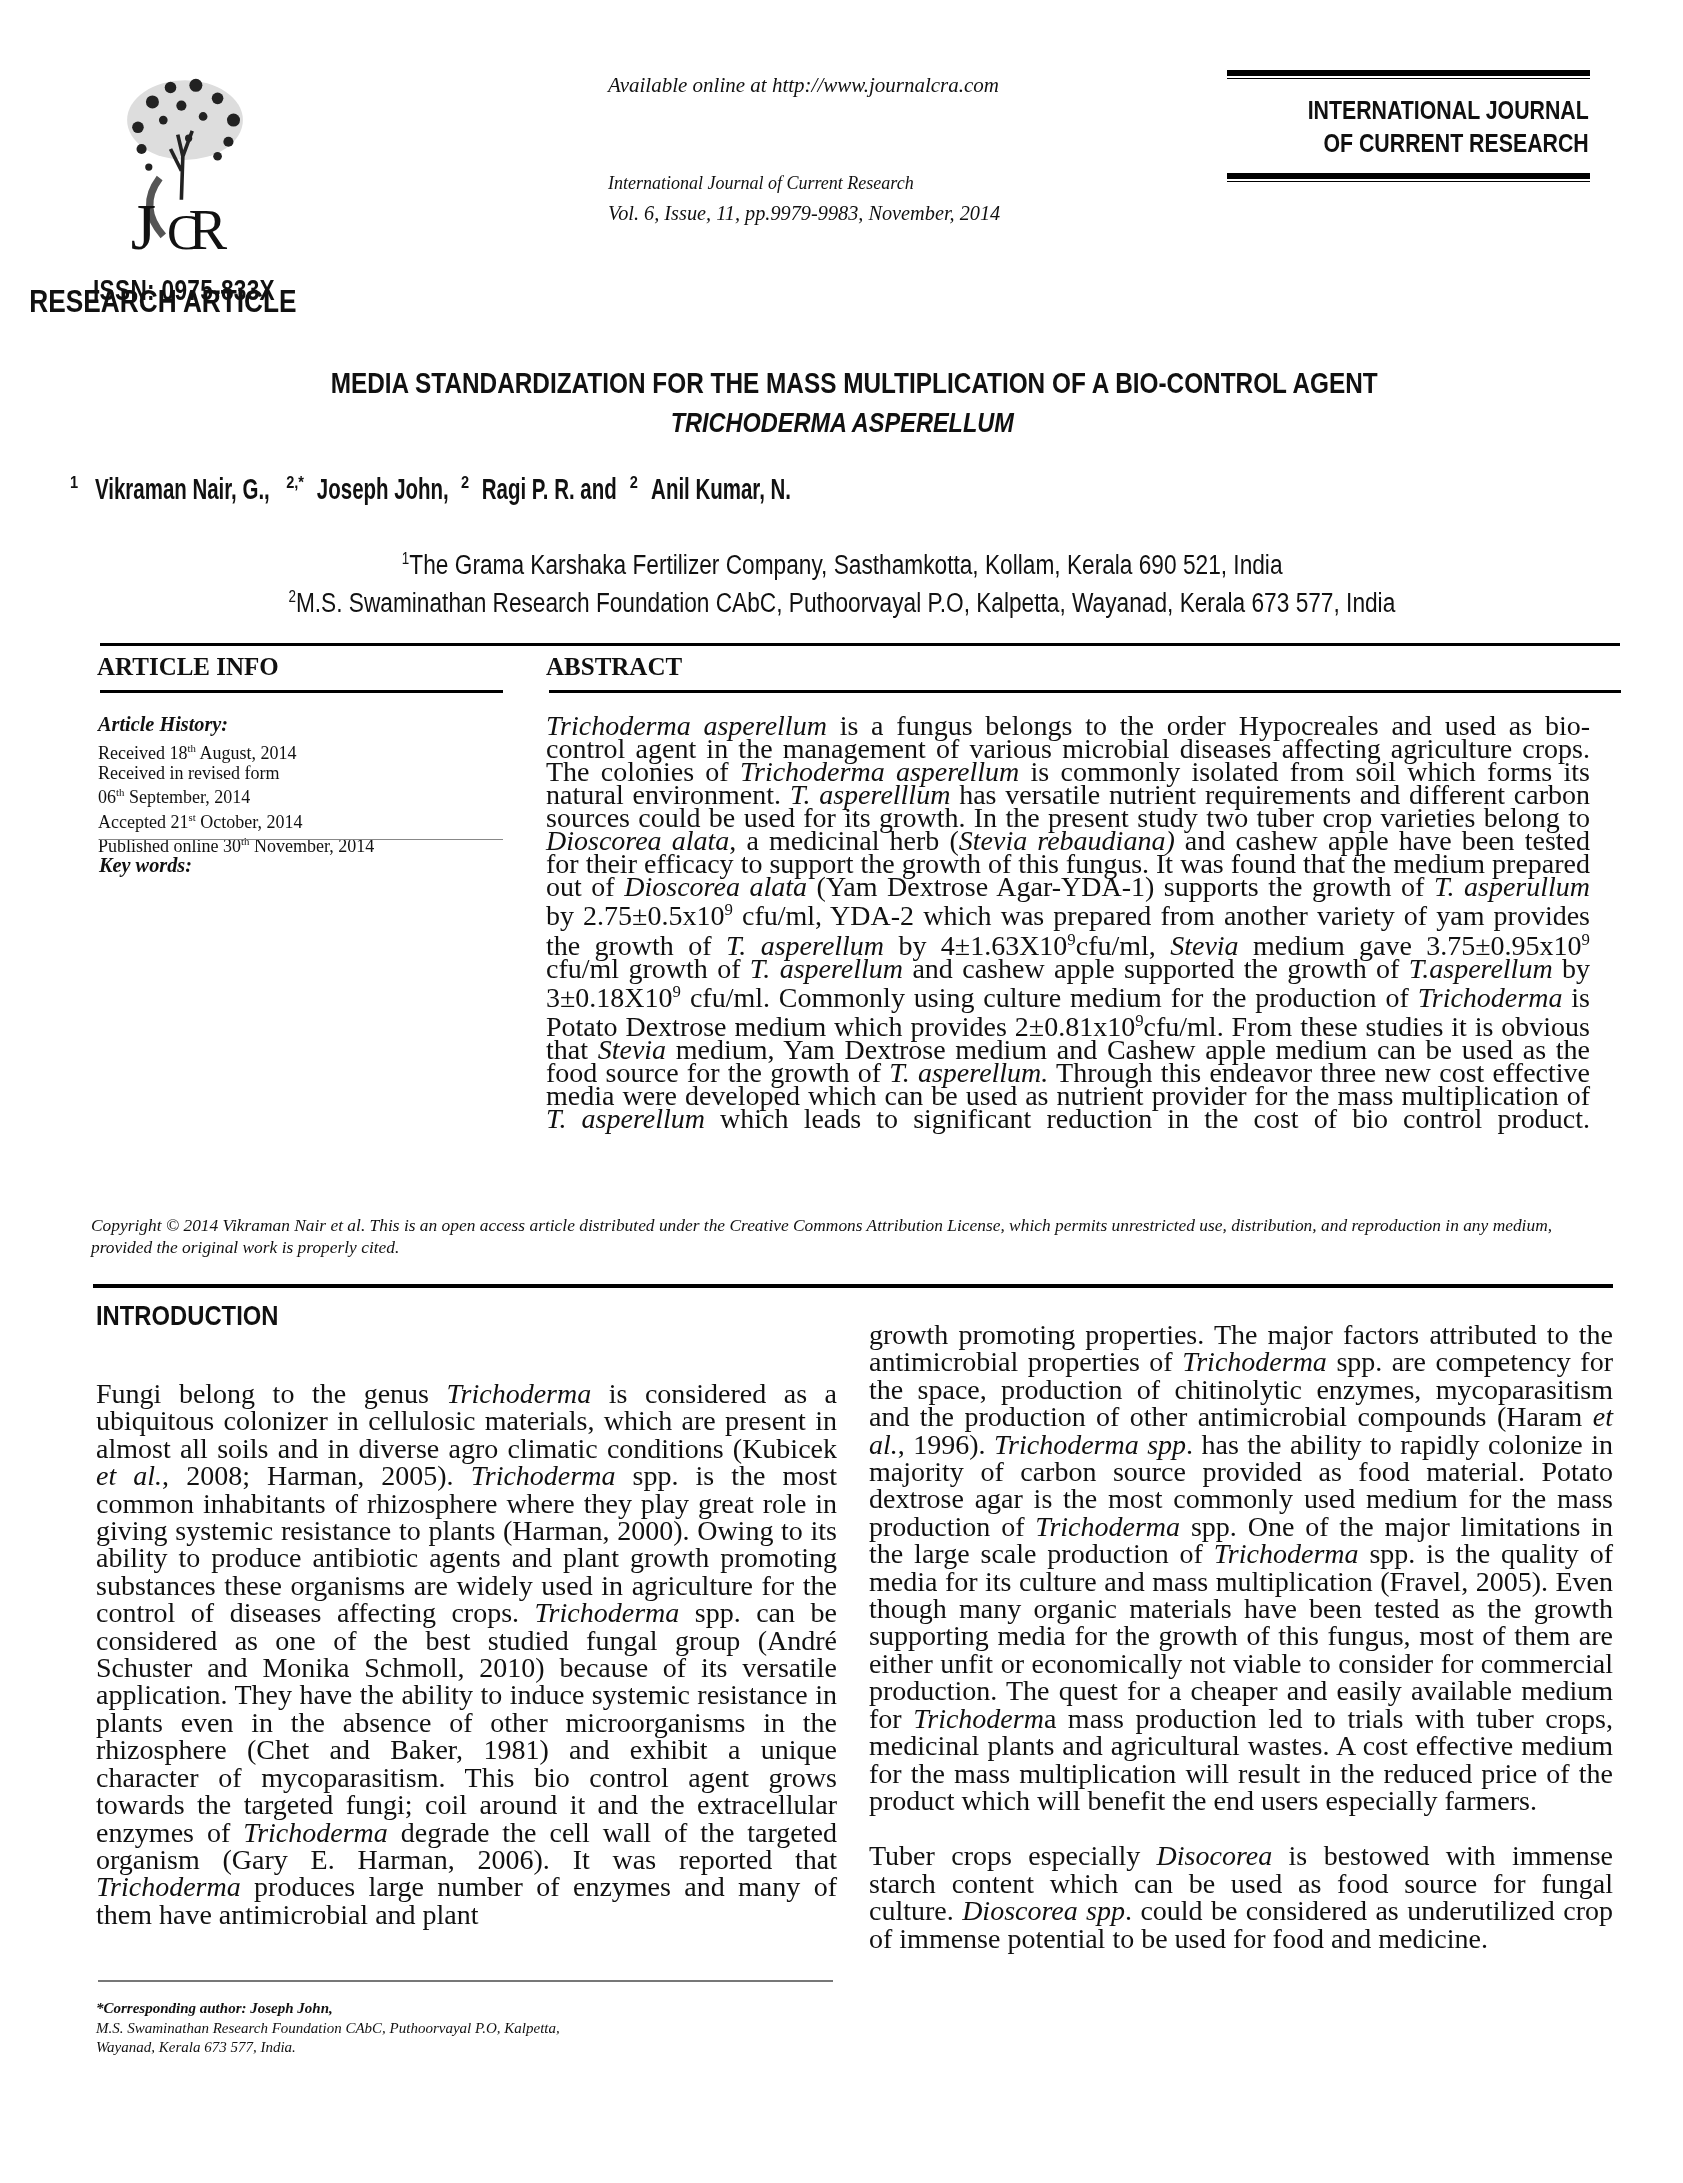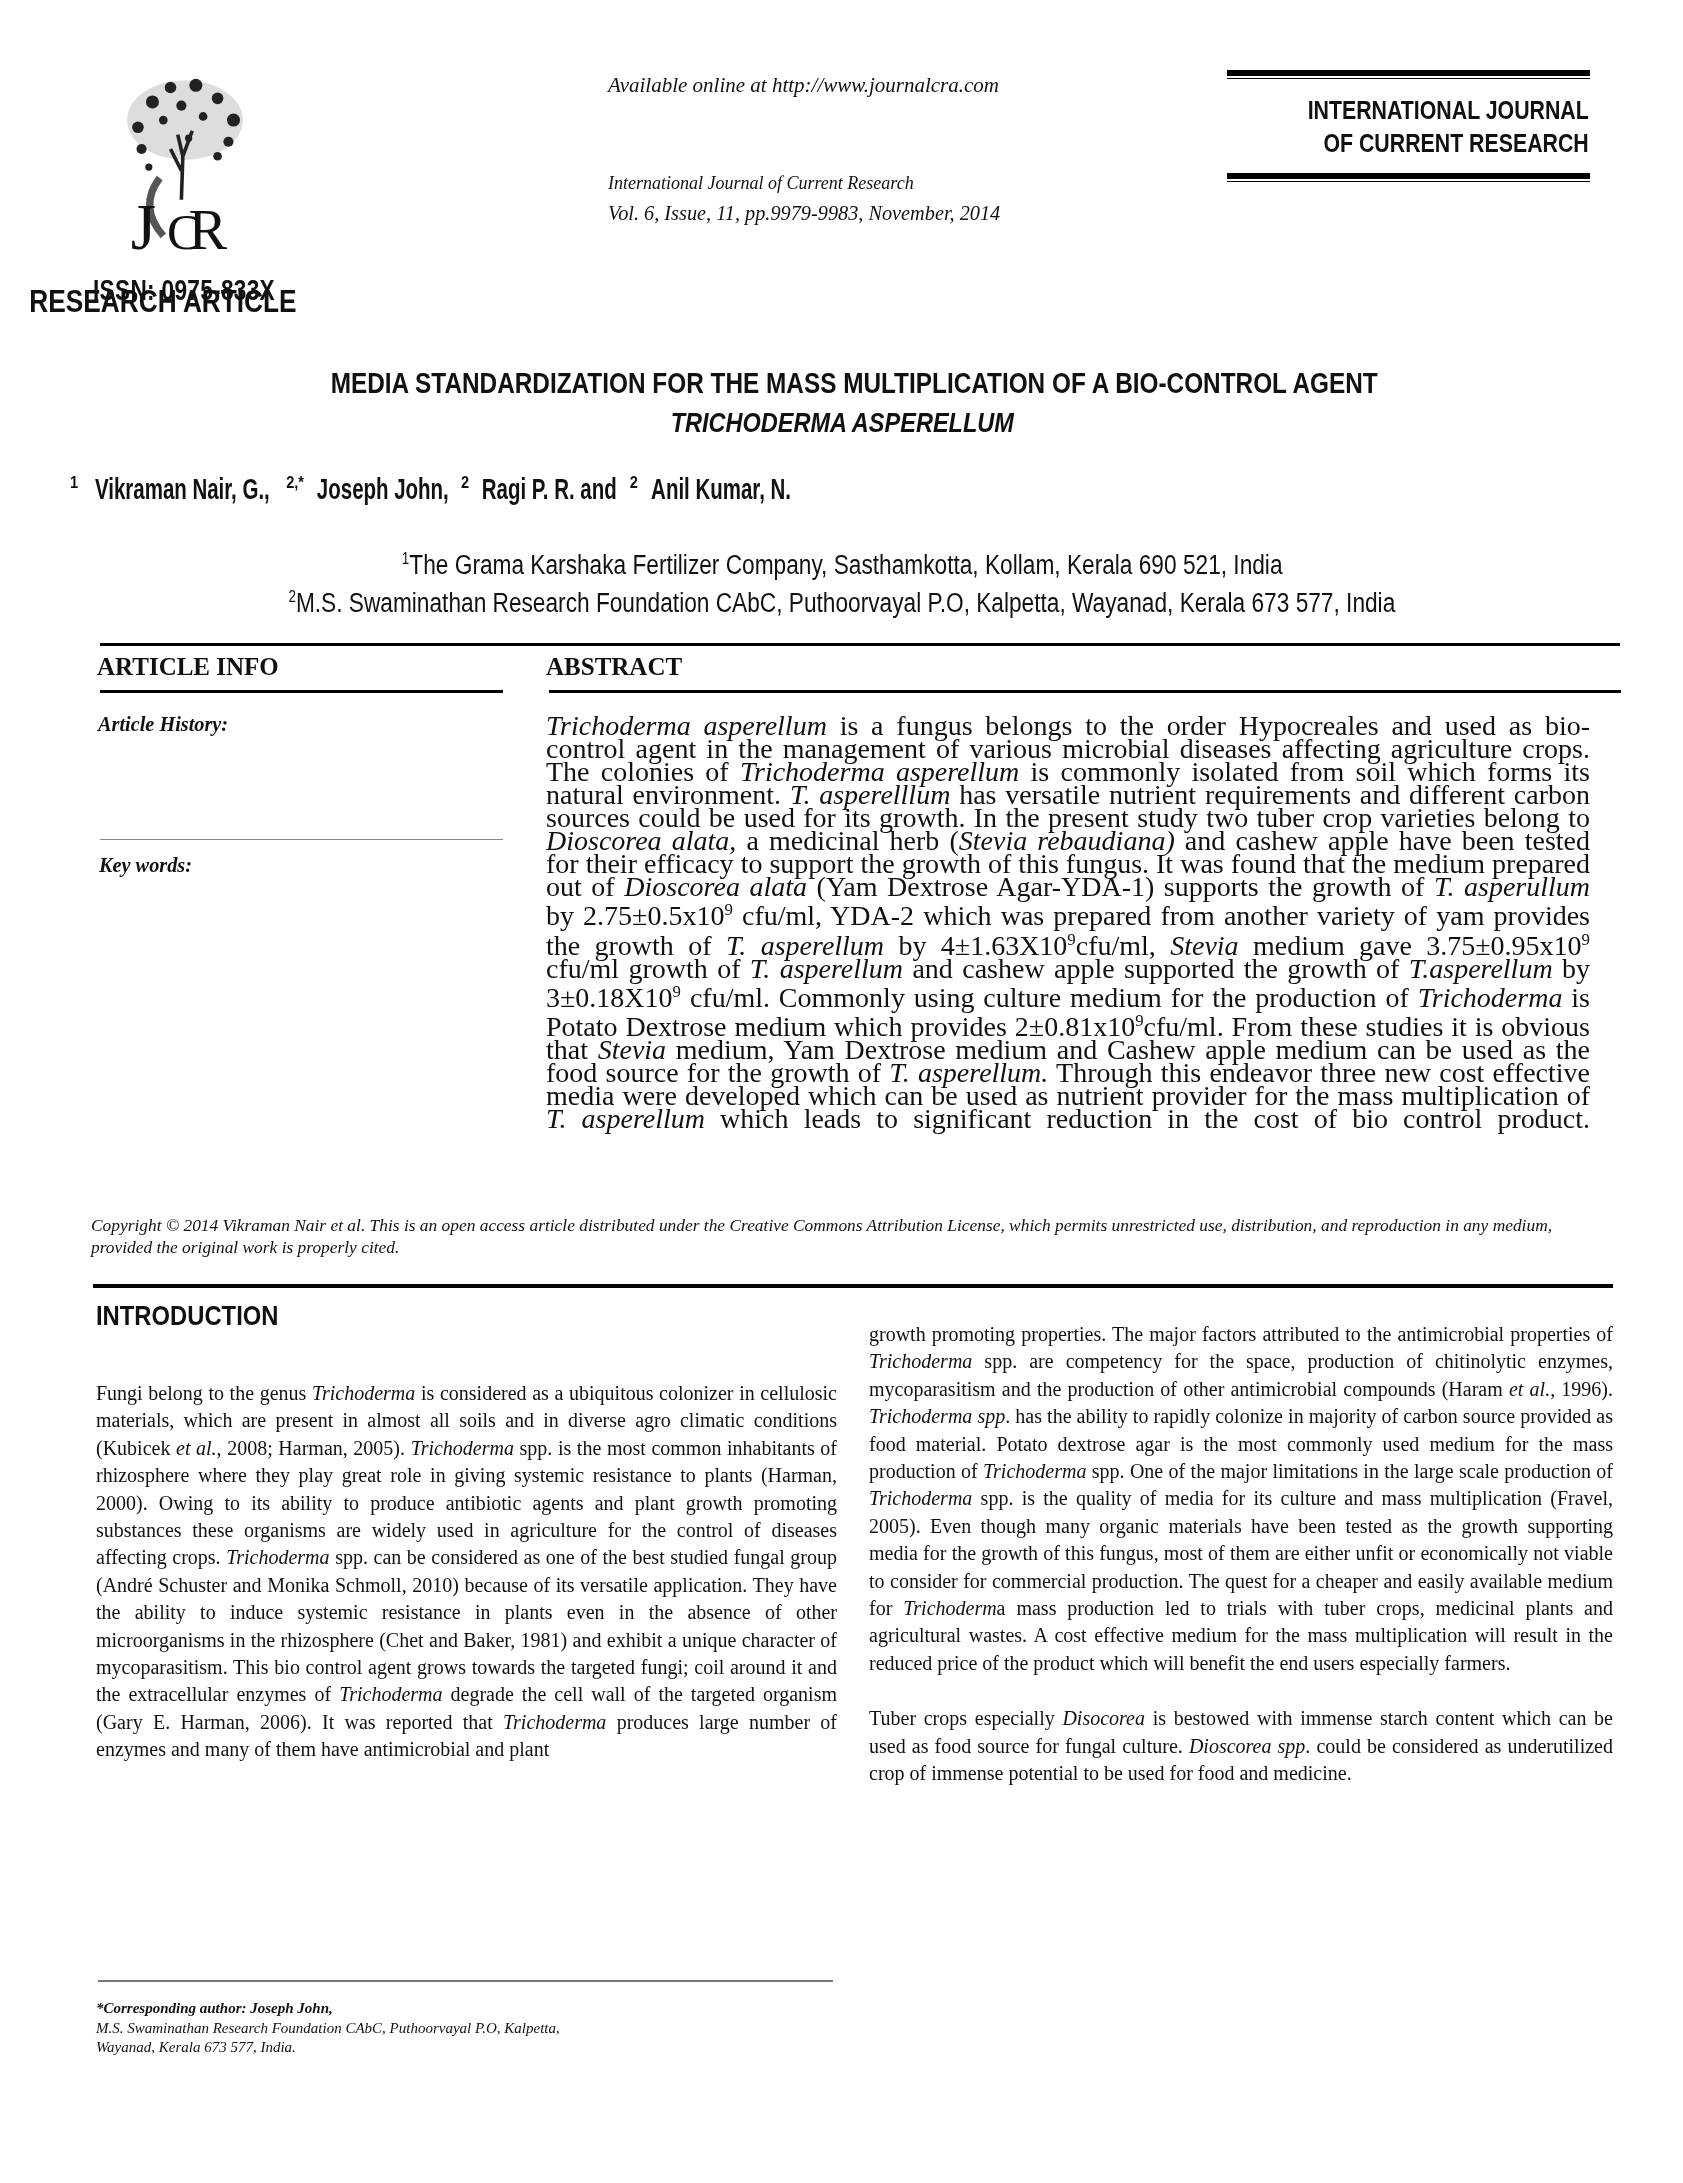--- a/index.html
+++ b/index.html
@@ -29,21 +29,21 @@
   .aff2 { top: 588px; }
   .rule { background: #000; }
   .sec-h { font-family: "Liberation Serif", serif; font-weight: bold; font-size: 25px; }
   .hist { left: 98px; top: 715px; width: 407px; font-size: 18px; line-height: 19.6px; }
   .hist .h { font-style: italic; font-weight: bold; font-size: 20.3px; margin-bottom: 4.4px; }
   .kw { left: 99px; top: 855px; width: 407px; font-size: 18px; line-height: 20.3px; }
   .kw .h { font-style: italic; font-weight: bold; font-size: 20.3px; margin-bottom: 8.7px; }
   .abstract { left: 546px; top: 714px; width: 1044px; font-size: 28px; line-height: 23px; text-align: justify; }
   .copyright { left: 91px; top: 1214px; width: 1503px; font-style: italic; font-size: 17.4px; line-height: 22px; }
   .intro-h { left: 96px; top: 1300px; font-family: "Liberation Sans", sans-serif; font-weight: bold; font-size: 28px; transform: scaleX(0.85); transform-origin: left top; }
-  .col { font-size: 20px; line-height: 27.4px; text-align: justify; }
+  .col { font-size: 28px; line-height: 27.4px; text-align: justify; }
   .colL { left: 96px; top: 1380px; width: 741px; }
   .colR { left: 869px; top: 1321px; width: 744px; }
   .colR p { margin: 0 0 28px 0; }
   .colL p { margin: 0; }
   .fn { left: 96px; top: 1999px; width: 741px; font-style: italic; font-size: 15px; line-height: 19.6px; }
   .fn .h { font-weight: bold; }
   i { font-style: italic; }
 </style>
 </head>
 <body>
@@ -107,20 +107,27 @@
 
 <div class="abs rule" style="left:100px; top:643px; width:1520px; height:2.9px;"></div>
 
 <div class="abs sec-h" style="left:97px; top:653px;">ARTICLE INFO</div>
 <div class="abs rule" style="left:100px; top:690px; width:403px; height:2.9px;"></div>
 <div class="abs sec-h" style="left:546px; top:653px;">ABSTRACT</div>
 <div class="abs rule" style="left:549px; top:690px; width:1072px; height:2.9px;"></div>
 
 <div class="abs hist">
   <div class="h">Article History:</div>
+  <div id="hist-list">
+      <div>Received 18<sup style="font-size: 0.6em;">th</sup> August, 2014</div>
+      <div>Received in revised form</div>
+      <div>06<sup style="font-size: 0.6em;">th</sup> September, 2014</div>
+      <div>Accepted 21<sup style="font-size: 0.6em;">st</sup> October, 2014</div>
+      <div>Published online 30<sup style="font-size: 0.6em;">th</sup> November, 2014</div>
+    </div>
 </div>
 <div class="abs rule" style="left:100px; top:839px; width:403px; height:0.7px; background:#888;"></div>
 
 <div class="abs kw">
   <div class="h">Key words:</div>
 </div>
 
 <div class="abs abstract">
   <span id="abstract-text"><i>Trichoderma asperellum</i><span> is a fungus belongs to the order Hypocreales and used as bio-control agent in the management of various microbial diseases affecting agriculture crops. The colonies of </span><i>Trichoderma asperellum</i><span> is commonly isolated from soil which forms its natural environment. </span><i>T. asperelllum</i><span> has versatile nutrient requirements and different carbon sources could be used for its growth. In the present study two tuber crop varieties belong to </span><i>Dioscorea alata</i><span>, a medicinal herb (</span><i>Stevia rebaudiana)</i><span> and cashew apple have been tested for their  efficacy to support  the growth of this fungus.   It was found that the medium prepared out of </span><i>Dioscorea alata</i><span> (Yam Dextrose Agar-YDA-1) supports the growth of </span><i>T. asperullum</i><span> by 2.75±0.5x10</span><sup style="font-size: 0.6em;">9</sup><span> cfu/ml, YDA-2 which was prepared from another variety of    yam provides the growth of </span><i>T. asperellum</i><span> by 4±1.63X10</span><sup style="font-size: 0.6em;">9</sup><span>cfu/ml, </span><i>Stevia</i><span> medium gave 3.75±0.95x10</span><sup style="font-size: 0.6em;">9</sup><span> cfu/ml growth of </span><i>T. asperellum</i><span> and cashew apple    supported the growth of </span><i>T.asperellum</i><span> by 3±0.18X10</span><sup style="font-size: 0.6em;">9</sup><span> cfu/ml. Commonly using culture medium for the production of </span><i>Trichoderma</i><span> is Potato Dextrose medium which provides 2±0.81x10</span><sup style="font-size: 0.6em;">9</sup><span>cfu/ml. From these studies it is obvious that </span><i>Stevia</i><span> medium, Yam Dextrose medium and Cashew apple medium can be used as the food source for the growth of </span><i>T. asperellum.</i><span> Through this endeavor three new cost effective media were developed which can be used as nutrient provider for the mass multiplication of </span><i>T. asperellum</i><span> which leads to significant reduction in the cost of bio control product.</span></span><span style="display:inline-block;width:100%;"></span>
 </div>

